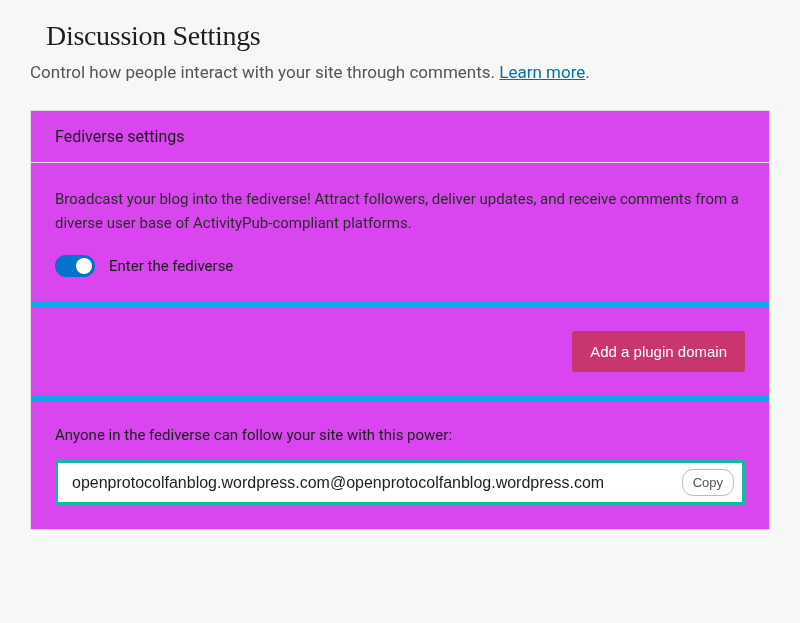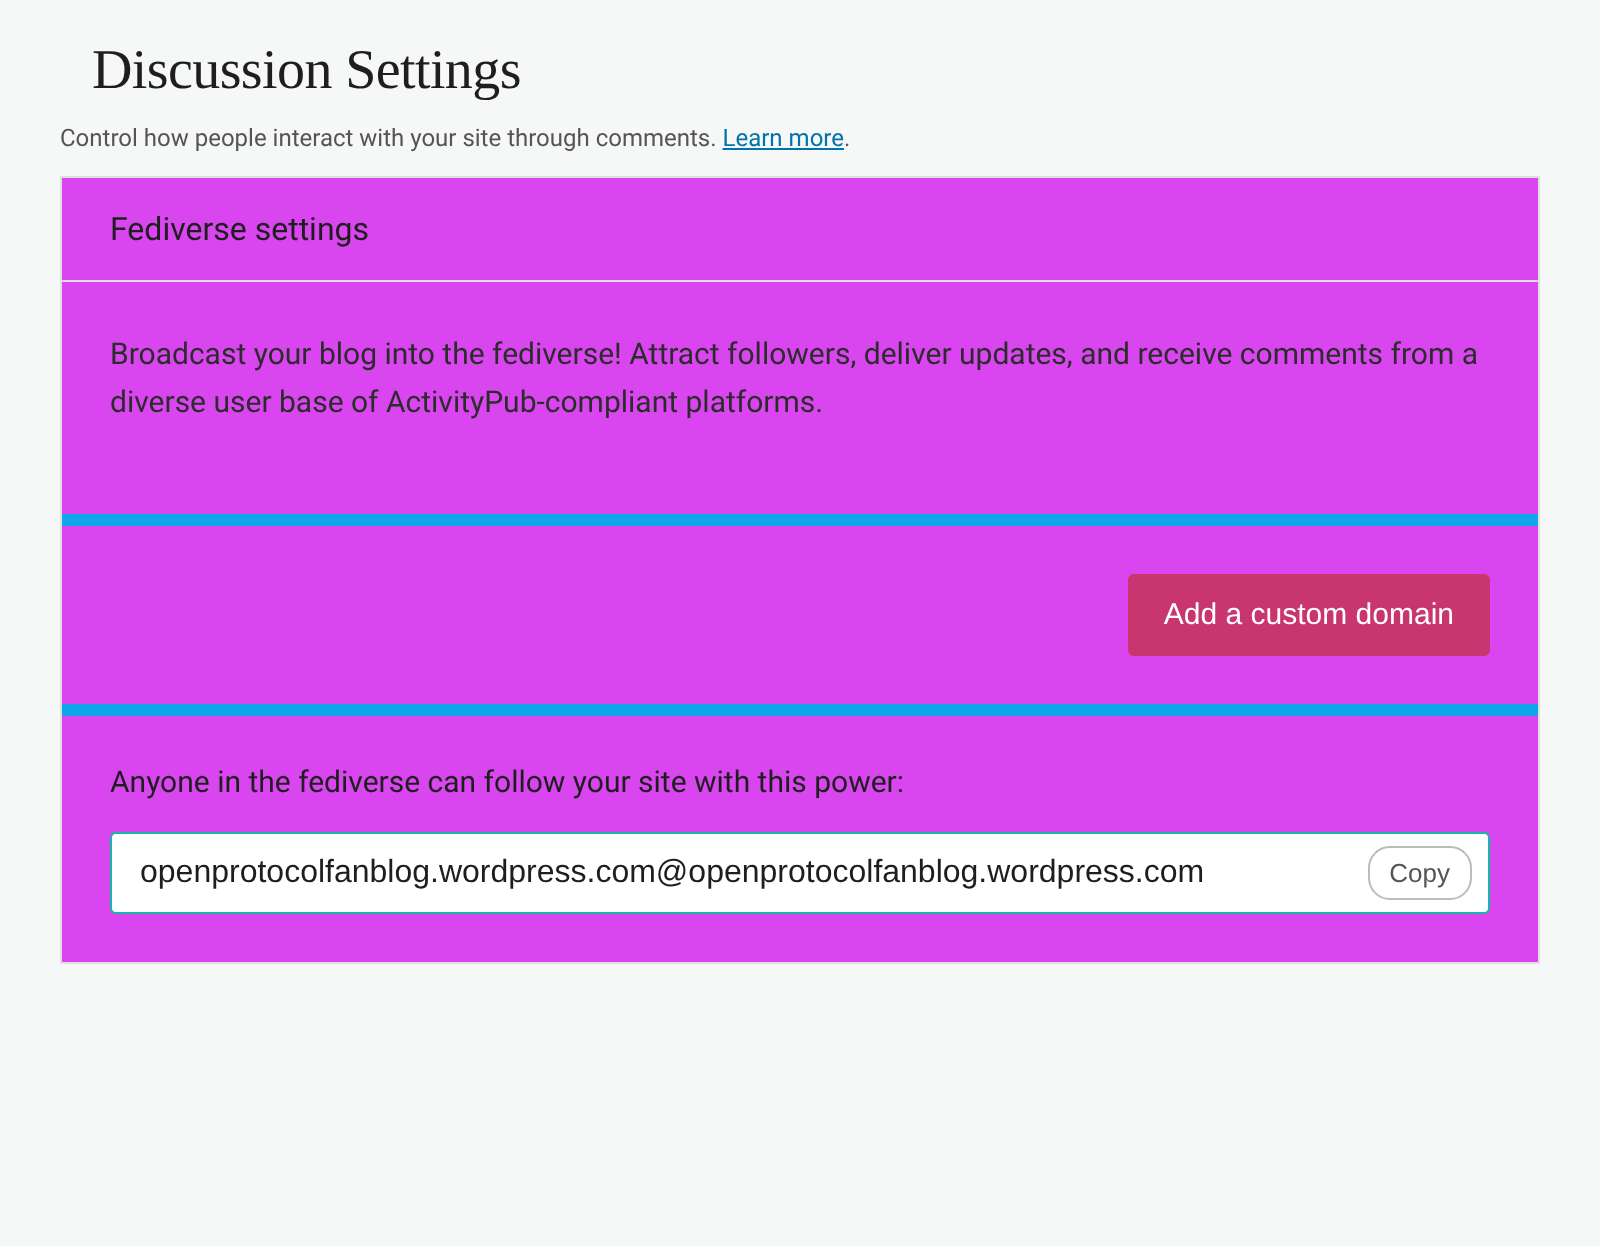--- a/index.html
+++ b/index.html
@@ -18,22 +18,22 @@
       font-family: Georgia, "Times New Roman", serif;
       font-weight: 400;
       font-size: 28px;
       color: #1e1e1e;
       margin-bottom: 10px;
       letter-spacing: -0.3px;
       margin-left: 16px;
     }
     .subtitle {
       color: #555;
-      font-size: 12px;
-      margin-bottom: 12px;
+      font-size: 17px;
+      margin-bottom: 28px;
     }
     .subtitle a {
       color: #0073aa;
       text-decoration: underline;
     }
     .card {
       background: #d946ef;
       border: 1px solid #e0e0e0;
     }
     .card-header {
@@ -95,21 +95,21 @@
       cursor: pointer;
     }
     .alias-label {
       font-size: 15px;
       color: #1e1e1e;
       margin-bottom: 16px;
     }
     .input-wrap {
       display: flex;
       align-items: center;
-      border: 1px solid #14b8a6;
+      border: 3px solid #14b8a6;
       border-radius: 3px;
       padding: 6px 8px 6px 14px;
       background: #fff;
     }
     .input-wrap input {
       flex: 1;
       border: none;
       outline: none;
       font-size: 16px;
       color: #1e1e1e;
@@ -131,25 +131,31 @@
 <h1>Discussion Settings</h1>
 <p class="subtitle">
   <span>Control how people interact with your site through comments. </span><a href="#">Learn more</a><span>.</span>
 </p>
 
 <div class="card">
   <div class="card-header">Fediverse settings</div>
 
   <div class="section">
     <p class="section-text">Broadcast your blog into the fediverse! Attract followers, deliver updates, and receive comments from a diverse user base of ActivityPub-compliant platforms.</p>
+    <div class="toggle-row">
+      <div class="toggle">
+        <div class="toggle-knob"></div>
+      </div>
+      <span class="toggle-label">Enter the fediverse</span>
+    </div>
   </div>
 
   <div class="section">
     <div class="button-row">
-      <button class="primary-btn">Add a custom domain</button>
+      <button class="primary-btn">Add a plugin domain</button>
     </div>
   </div>
 
   <div class="section">
     <p class="alias-label">Anyone in the fediverse can follow your site with this power:</p>
     <div class="input-wrap">
       <input type="text" readonly="" value="openprotocolfanblog.wordpress.com@openprotocolfanblog.wordpress.com" style="">
       <button class="copy-btn">Copy</button>
     </div>
   </div>

